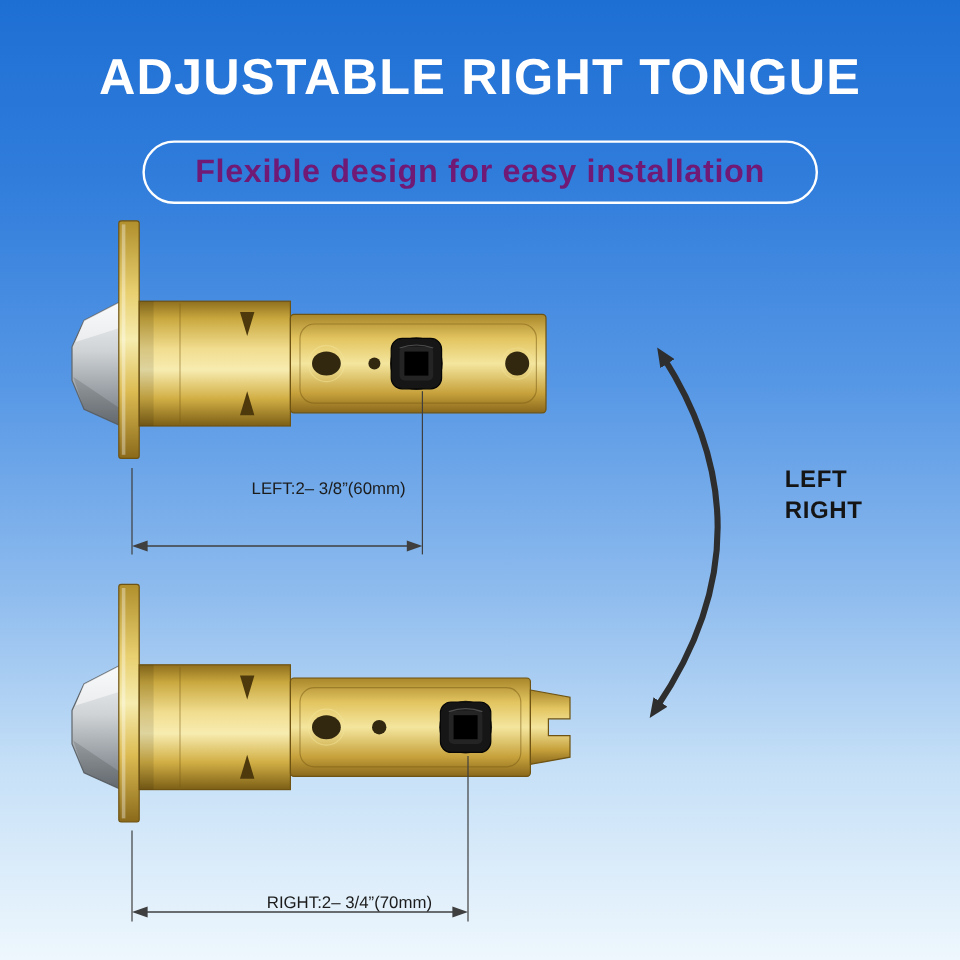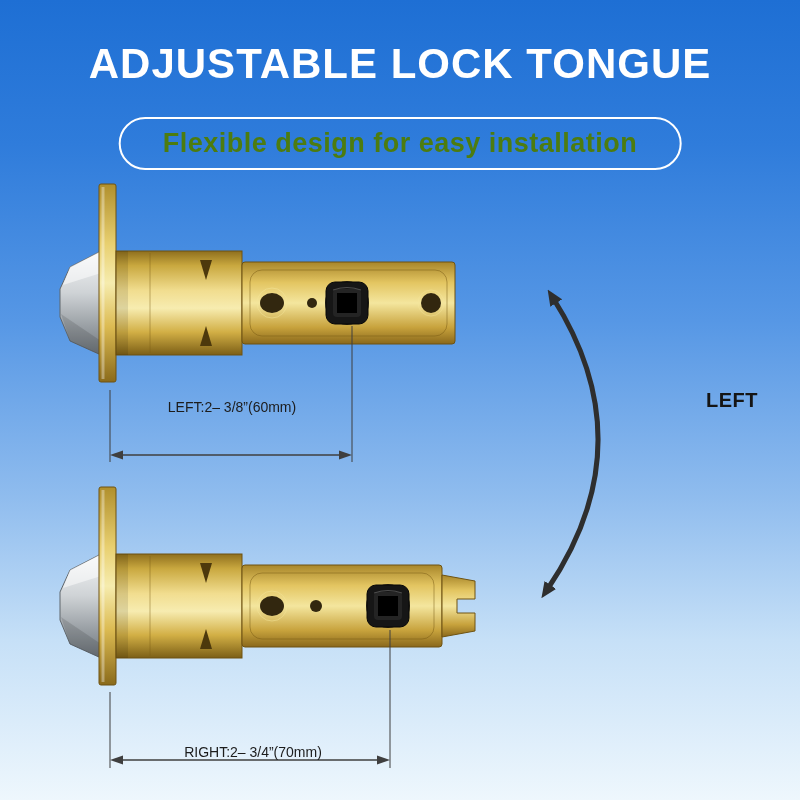--- a/index.html
+++ b/index.html
@@ -10,42 +10,42 @@
   }
   .title {
     position:absolute; top:40px; left:0; width:800px;
     text-align:center; color:#ffffff;
     font-size:42px; font-weight:800; letter-spacing:1px;
     margin:0;
   }
   .pill {
     position:absolute; top:117px; left:50%; transform:translateX(-50%);
     border:2px solid #ffffff; border-radius:30px;
-    padding:9px 42px; color:#4d7c0f;
+    padding:9px 42px; color:#701a75;
     font-size:27px; font-weight:600; letter-spacing:0.5px;
     white-space:nowrap;
   }
   .illustration { position:absolute; top:0; left:0; }
   .dim-label {
     position:absolute; color:#1c1c1c;
-    font-size:14px; font-weight:500; text-align:center;
+    font-size:14px; font-weight:500; text-align:right;
   }
   .dim-label.top { left:126px; top:399px; width:212px; }
   .dim-label.bottom { left:146px; top:744px; width:214px; }
   .side-label {
     position:absolute; left:654px; top:387px; width:104px;
-    text-align:right; color:#151515;
+    text-align:left; color:#151515;
     font-size:20px; font-weight:700; line-height:26px; letter-spacing:0.5px;
   }
   .side-label span { display:block; }
 </style>
 </head>
 <body>
 
-<h1 class="title">ADJUSTABLE LOCK TONGUE</h1>
+<h1 class="title">ADJUSTABLE RIGHT TONGUE</h1>
 
 <div class="pill">
   <span>Flexible design for easy installation</span>
 </div>
 
 <svg class="illustration" width="800" height="800" viewBox="0 0 800 800">
   <defs>
     <linearGradient id="plate" x1="0" y1="0" x2="0" y2="1">
       <stop offset="0" stop-color="#b08f2c"></stop>
         <stop offset="0.3" stop-color="#e8cf6f"></stop>
@@ -153,13 +153,14 @@
   </g>
 
   <path d="M553,298 Q646,444 547,590" fill="none" stroke="#2e2e2e" stroke-width="5" stroke-linecap="round" marker-start="url(#ah-start)" marker-end="url(#ah-end)"></path>
 </svg>
 
 <div class="dim-label top">LEFT:2– 3/8”(60mm)</div>
 <div class="dim-label bottom">RIGHT:2– 3/4”(70mm)</div>
 
 <div class="side-label">
   <span>LEFT</span>
+  <span>RIGHT</span>
 </div>
 
 </body></html>

